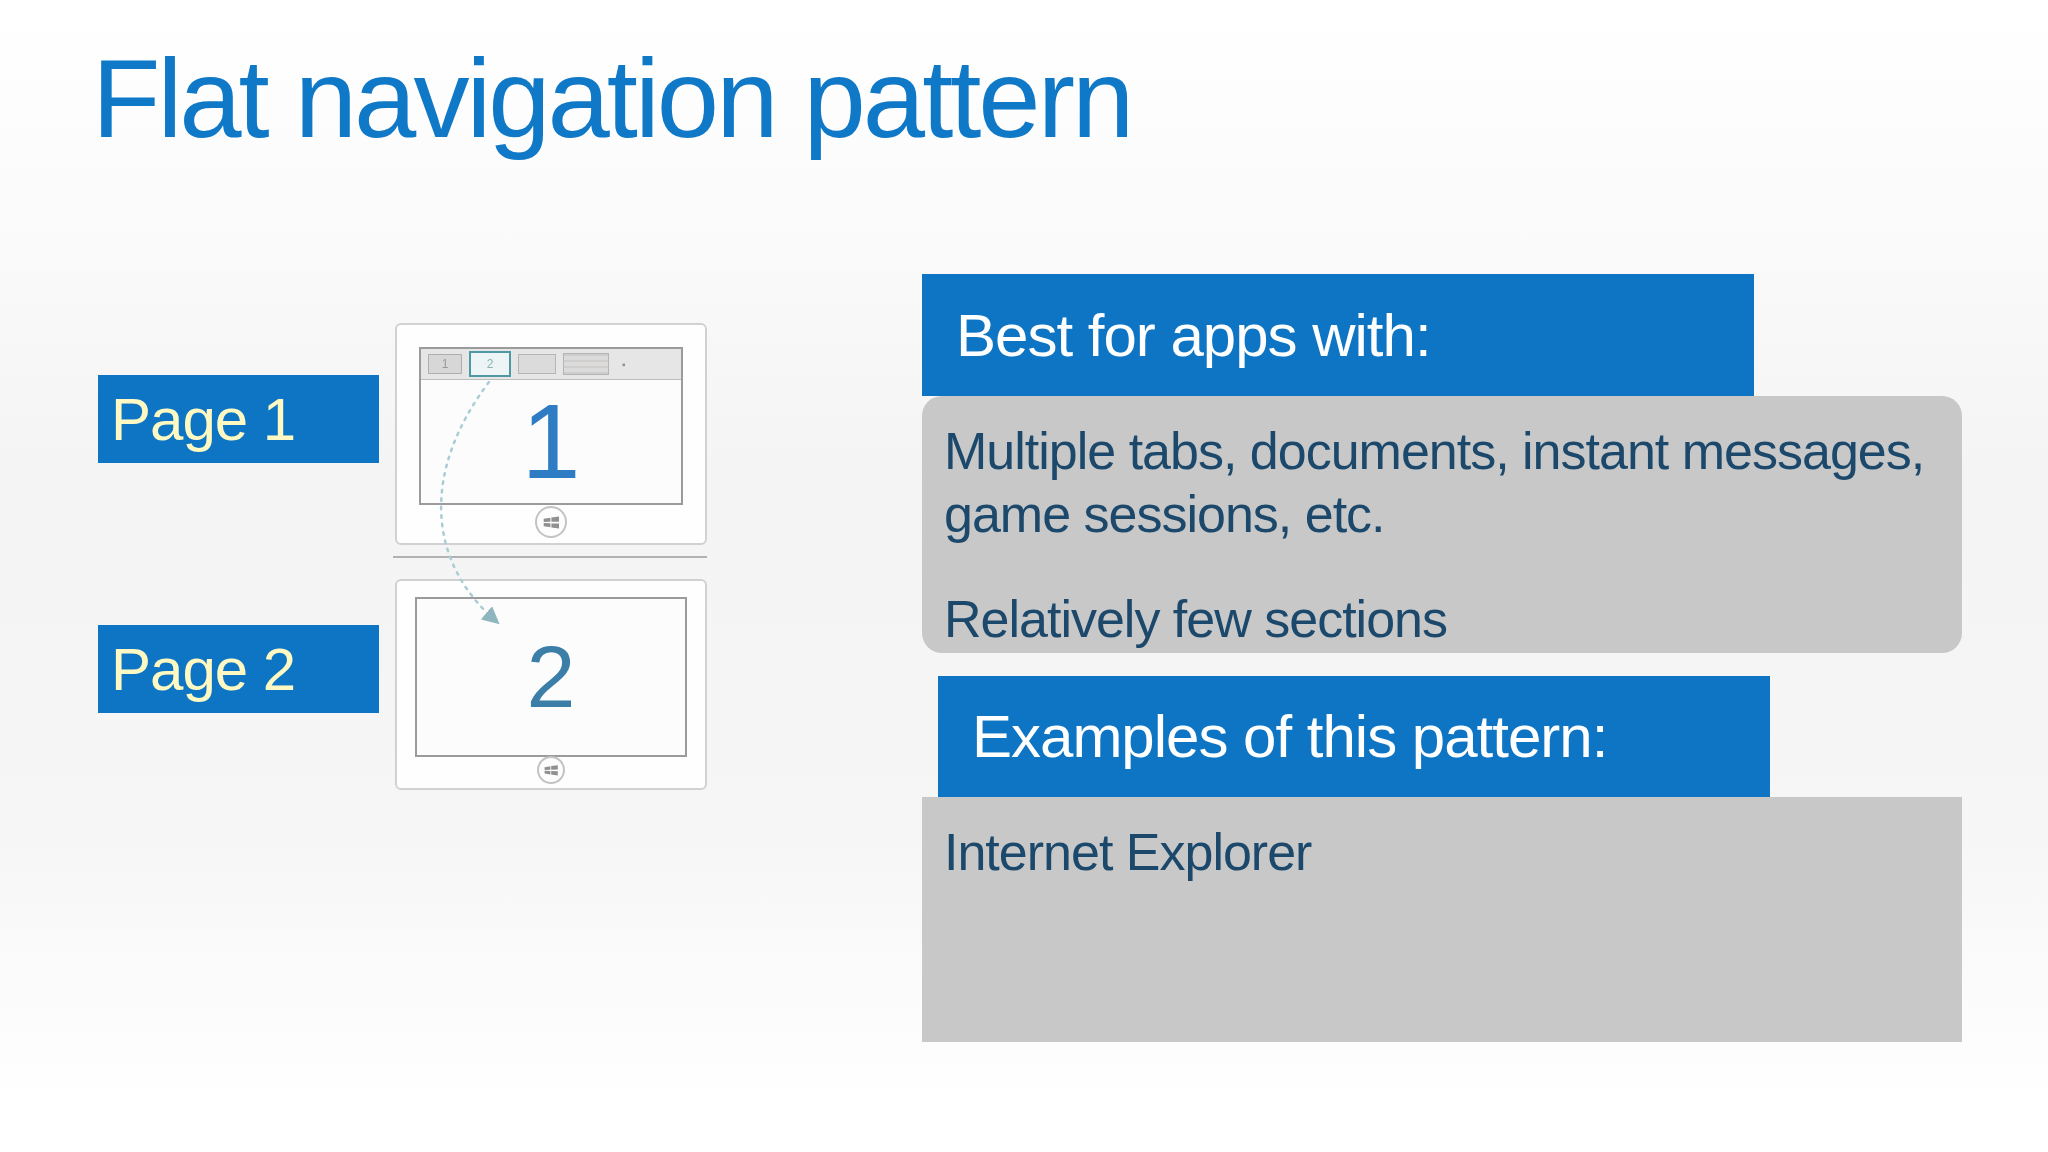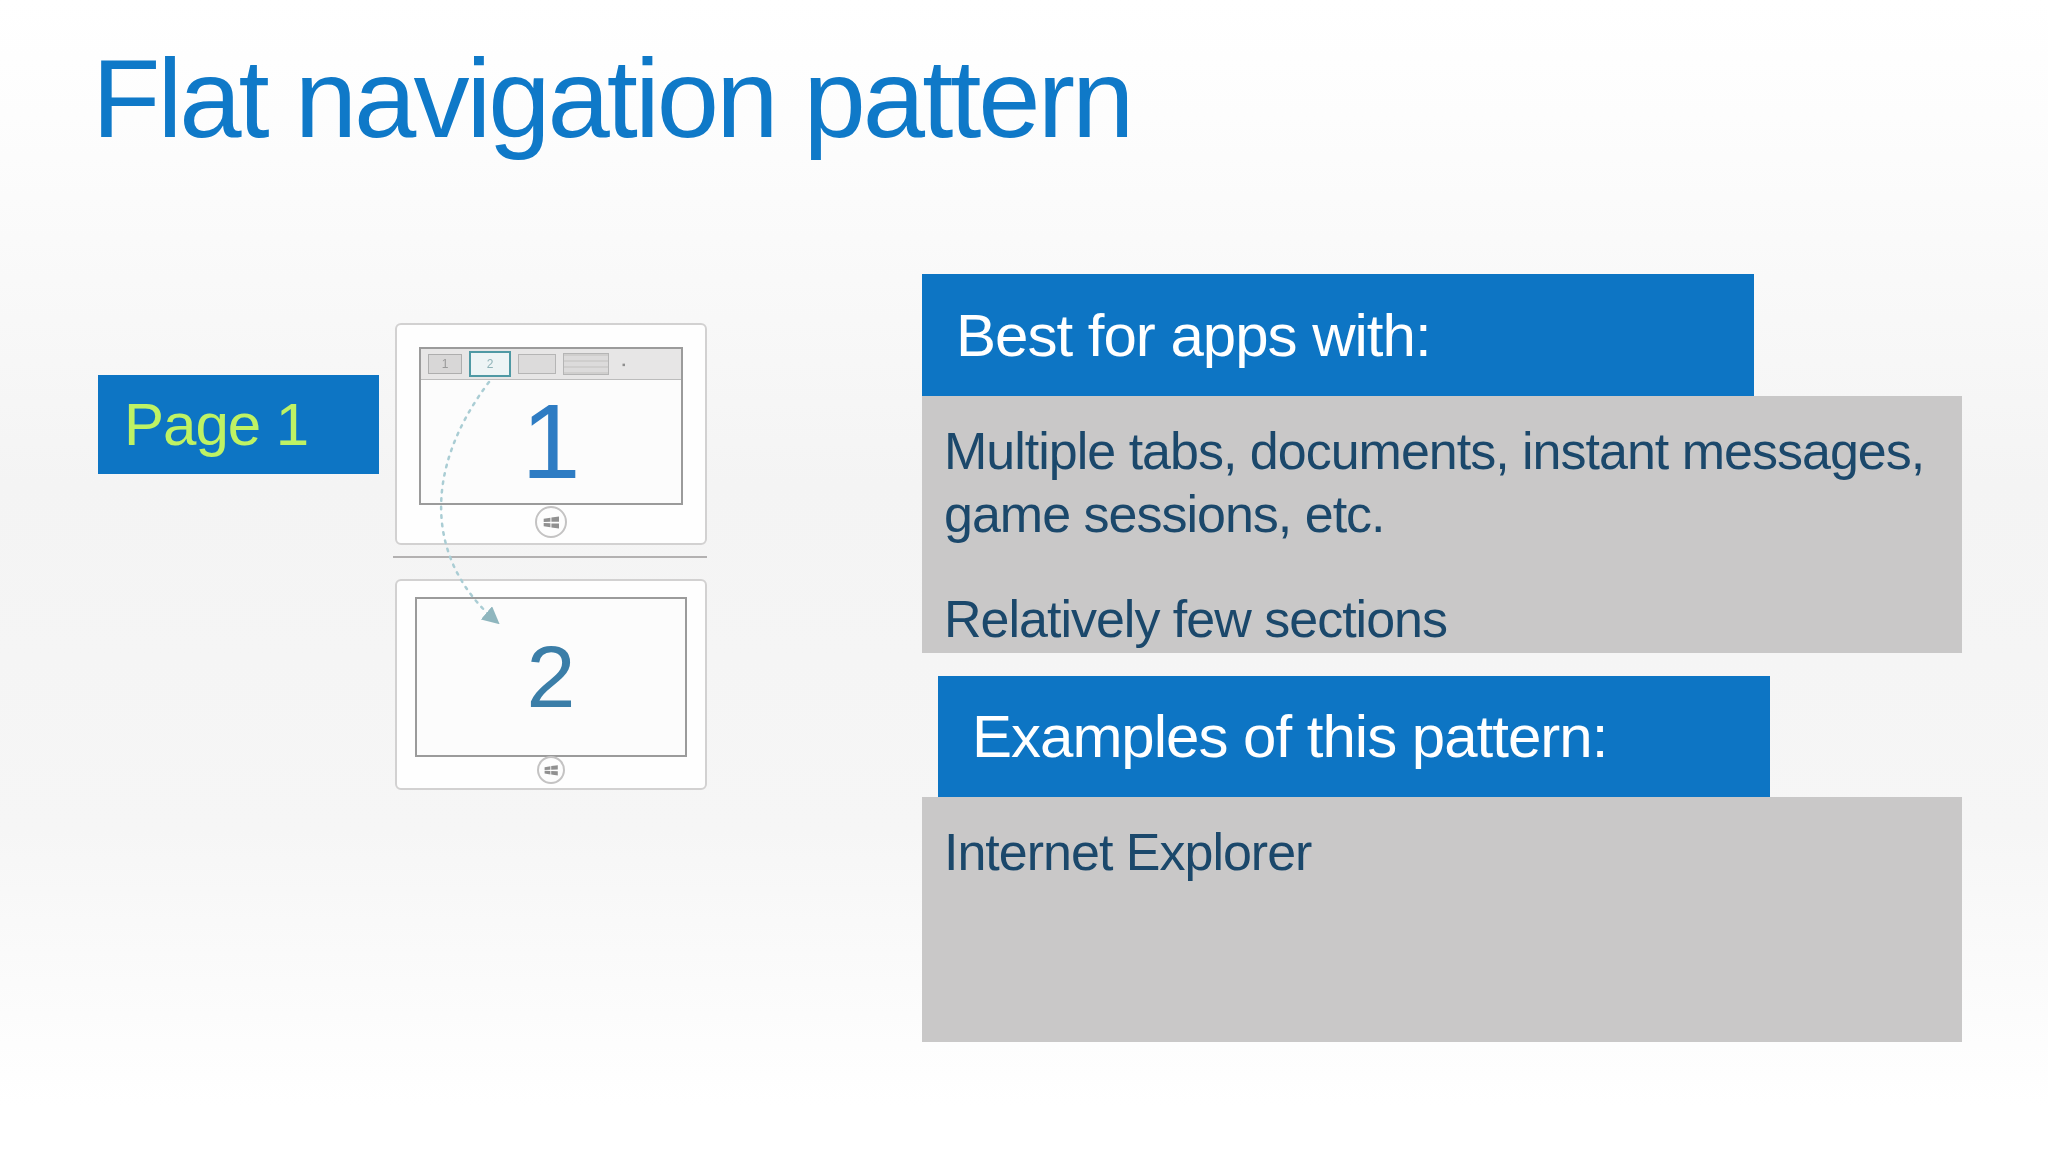--- a/index.html
+++ b/index.html
@@ -14,23 +14,23 @@
     --panel-gray:#c9c8c8;
     --navy:#1b486b;
   }
   .title{
     position:absolute;left:92px;top:34px;
     font-size:112px;font-weight:300;letter-spacing:-3px;
     color:#0f79c8;white-space:nowrap;
   }
   
   .page-label{
-    position:absolute;left:98px;width:281px;height:99px;
-    background:var(--accent);color:#bef264;
-    display:flex;align-items:center;padding-left:26px;
+    position:absolute;left:98px;width:281px;height:88px;
+    background:var(--accent);color:#fef9c3;
+    display:flex;align-items:center;padding-left:13px;
     font-size:60px;box-sizing:border-box;letter-spacing:-1px;
   }
   .page-label.p1{top:375px;}
   .page-label.p2{top:625px;}
   
   .device{
     position:absolute;left:395px;width:312px;
     background:#fefefe;border:2px solid #d2d1d1;border-radius:6px;
     box-sizing:border-box;
   }
@@ -84,37 +84,40 @@
     font-size:60px;box-sizing:border-box;letter-spacing:-1px;
   }
   .panel-header.h1{top:274px;height:122px;}
   .panel-header.h2{top:676px;height:121px;margin-left:16px;}
   .panel-body{
     position:absolute;left:922px;width:1040px;
     background:var(--panel-gray);color:var(--navy);
     font-size:52px;line-height:63px;letter-spacing:-1px;
     padding:24px 22px;box-sizing:border-box;
   }
-  .panel-body.b1{top:396px;height:257px;}
+  .panel-body.b1{top:396px;height:257px;border-radius:20px;}
   .panel-body.b2{top:797px;height:245px;}
   .panel-body p{margin:0;}
   .panel-body p + p{margin-top:42px;}
   .flow-overlay{
     position:absolute;left:0;top:0;width:2048px;height:1152px;pointer-events:none;
   }
 </style>
 </head>
 <body>
 
 <div class="slide" style="--accent: #0d75c4; --panel-gray: #c9c8c8; --navy: #1b486b;">
 
   <div class="title">Flat navigation pattern</div>
 
   <div class="page-label p1">
     <span>Page 1</span>
+  </div>
+  <div class="page-label p2">
+    <span>Page 2</span>
   </div>
 
   <div class="device d1">
     <div class="screen">
       <div class="tabbar">
         <div class="tab t1">
           <span>1</span>
         </div>
         <div class="tab t2">
           <span>2</span>

